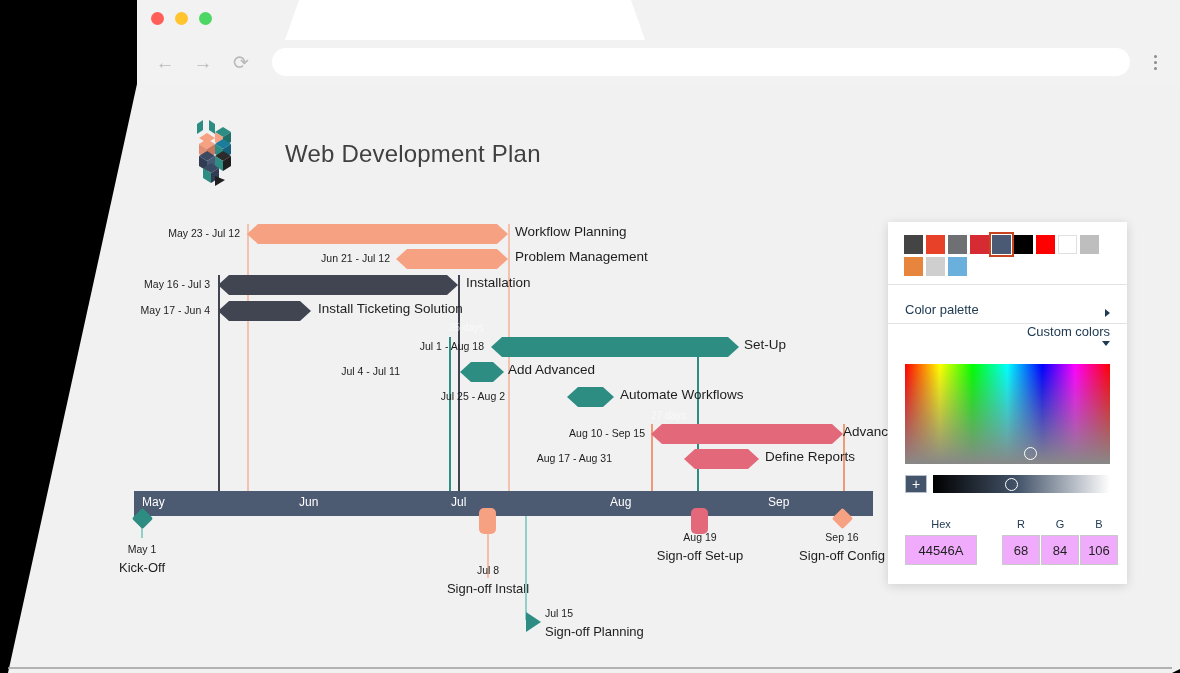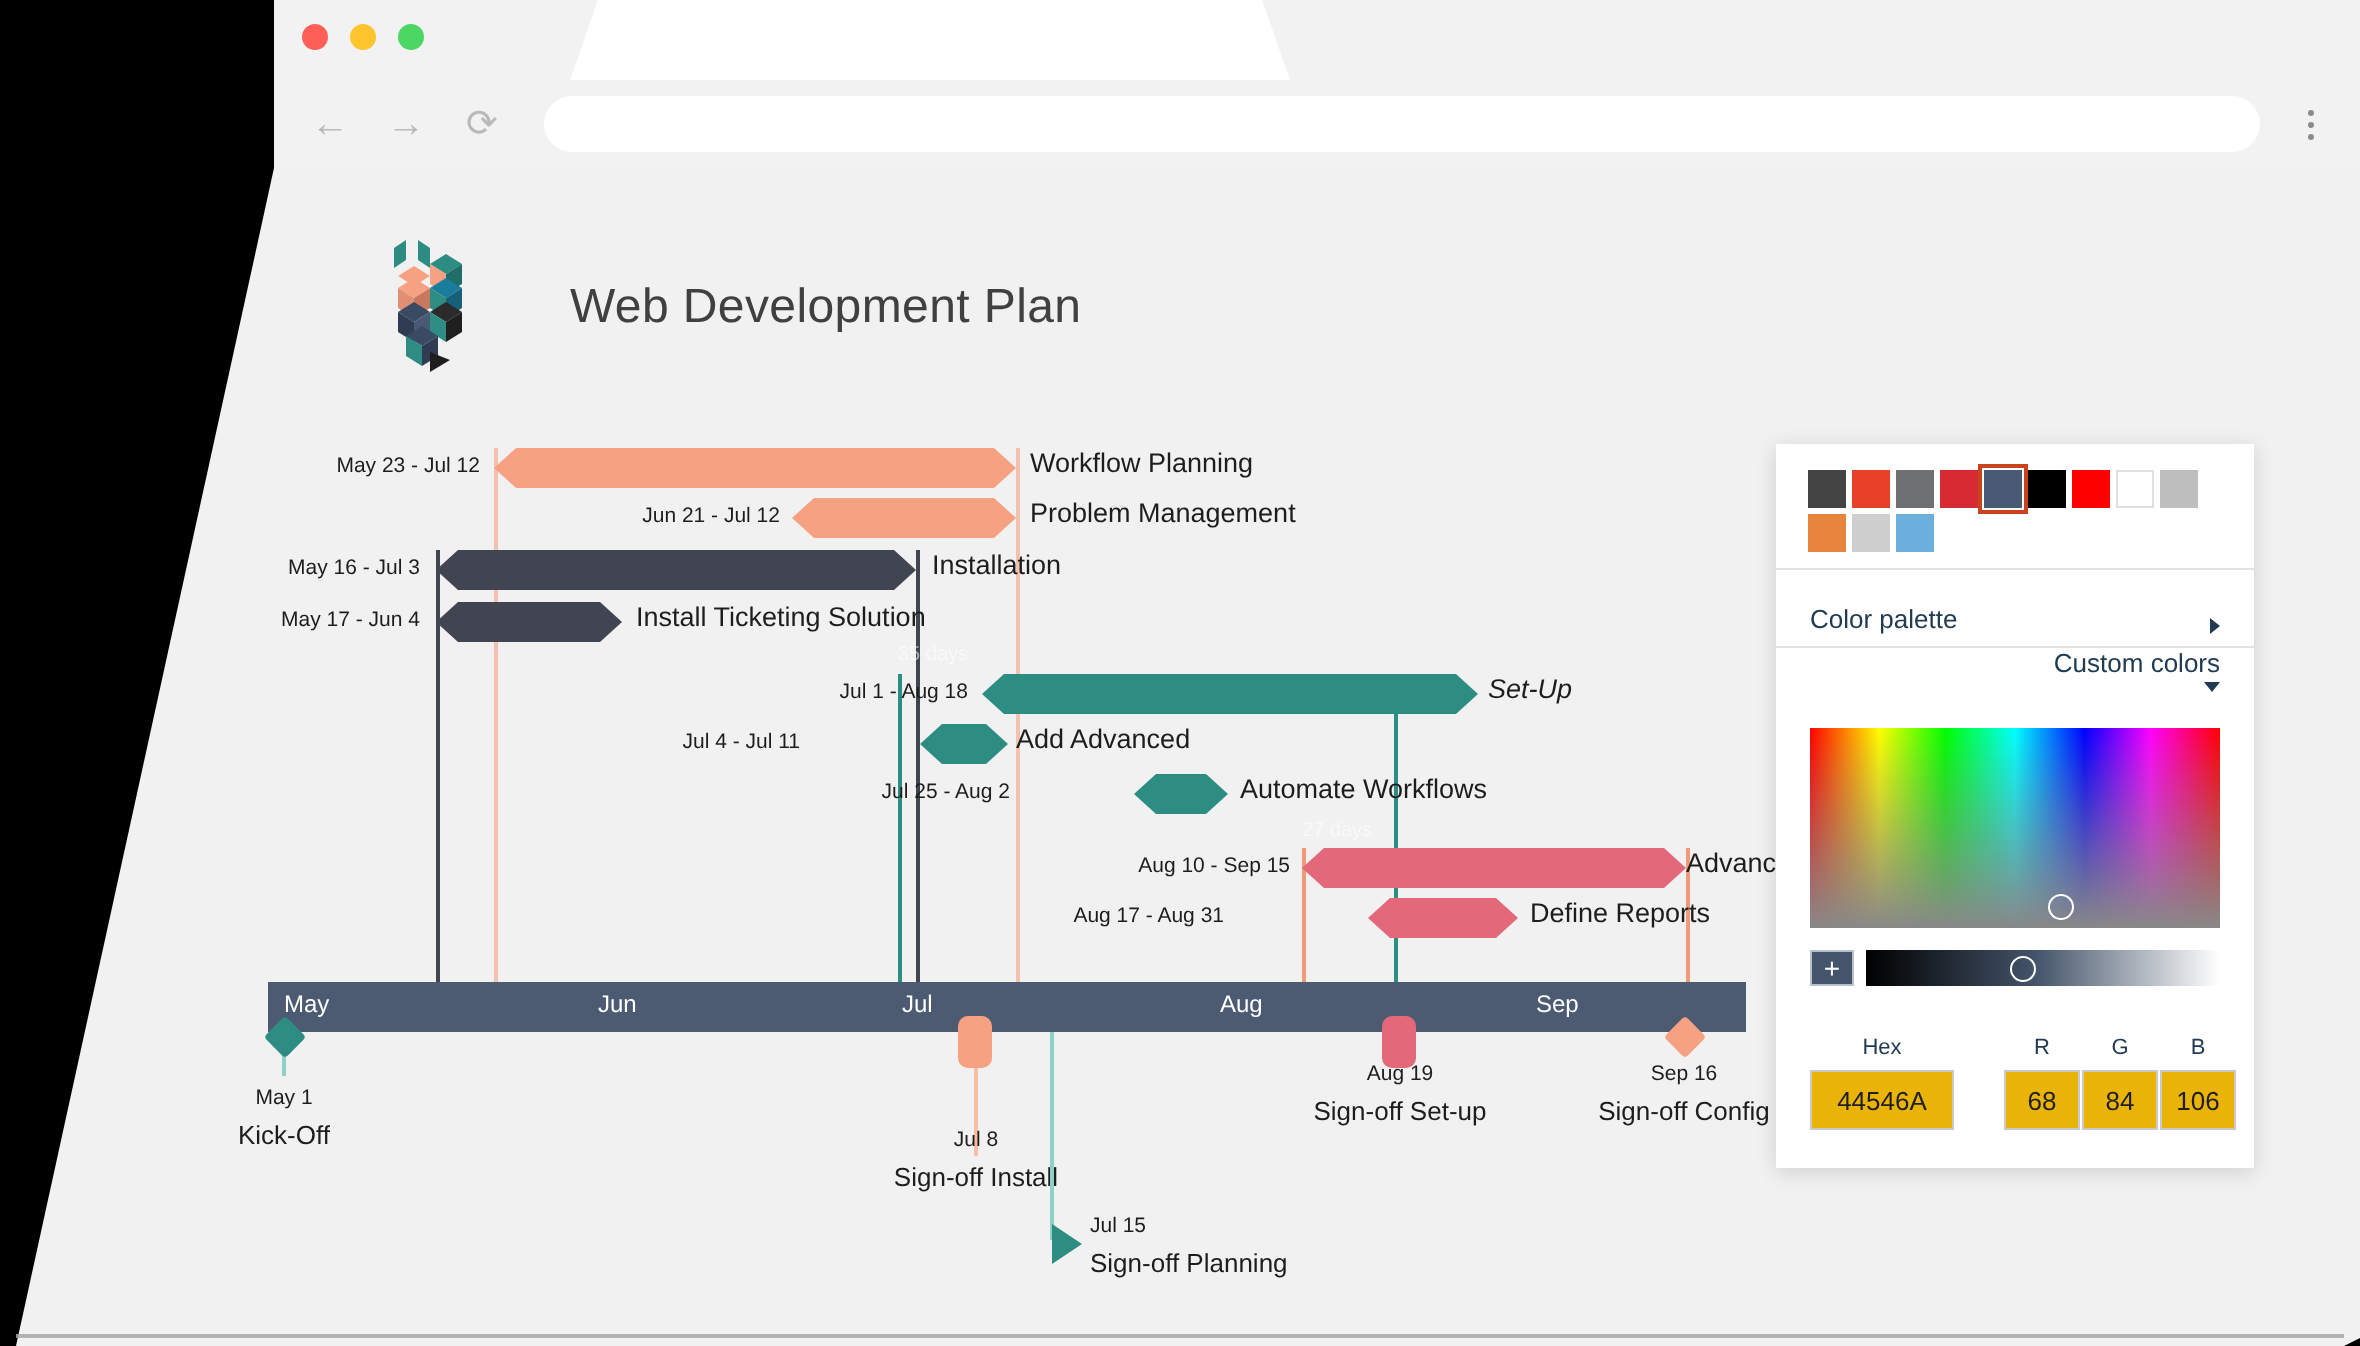--- a/index.html
+++ b/index.html
@@ -139,21 +139,21 @@
     background:#44546a; border:1px solid #b7c0cb;
     display:flex; align-items:center; justify-content:center;
     color:#ffffff; font-size:14px; line-height:1;
   }
   #brightness-slider{
     position:absolute; left:45px; top:253px; width:177px; height:18px;
     background:linear-gradient(to right,#000000 0%,#44546a 48%,#ffffff 100%);
   }
   .field-label{ position:absolute; font-size:11px; color:#203b52; text-align:center; }
   .field-box{
-    position:absolute; height:30px; border:1px solid #c9c9c9; background:#eab308;
+    position:absolute; height:30px; border:1px solid #c9c9c9; background:#f0abfc;
     display:flex; align-items:center; justify-content:center;
     font-size:13px; color:#1f1f1f;
   }
 </style>
 </head>
 <body>
 
 <div id="browser-window">
   <div id="tab-shape"></div>
 </div>
@@ -242,21 +242,21 @@
 
   <div class="task-row" style="left:0;top:299px;width:1180px;">
     <div class="bar-date" style="left:50px;width:160px;">May 17 - Jun 4</div>
     <div class="bar arrow" style="left:218px;width:93px;background:#414552;"></div>
     <div class="bar-label" style="left:318px;">Install Ticketing Solution</div>
   </div>
 
   <div class="task-row" style="left:0;top:335px;width:1180px;margin-left:42px;">
     <div class="bar-date" style="left:282px;width:160px;">Jul 1 - Aug 18</div>
     <div class="bar arrow" style="left:449px;width:248px;background:#2E8D82;"></div>
-    <div class="bar-label" style="left:702px;font-style:italic;">Set-Up</div>
+    <div class="bar-label" style="left:702px;">Set-Up</div>
   </div>
 
   <div class="task-row" style="left:0;top:360px;width:1180px;">
     <div class="bar-date" style="left:240px;width:160px;">Jul 4 - Jul 11</div>
     <div class="bar arrow" style="left:460px;width:44px;background:#2E8D82;"></div>
     <div class="bar-label" style="left:508px;">Add Advanced</div>
   </div>
 
   <div class="task-row" style="left:0;top:385px;width:1180px;">
     <div class="bar-date" style="left:345px;width:160px;">Jul 25 - Aug 2</div>

